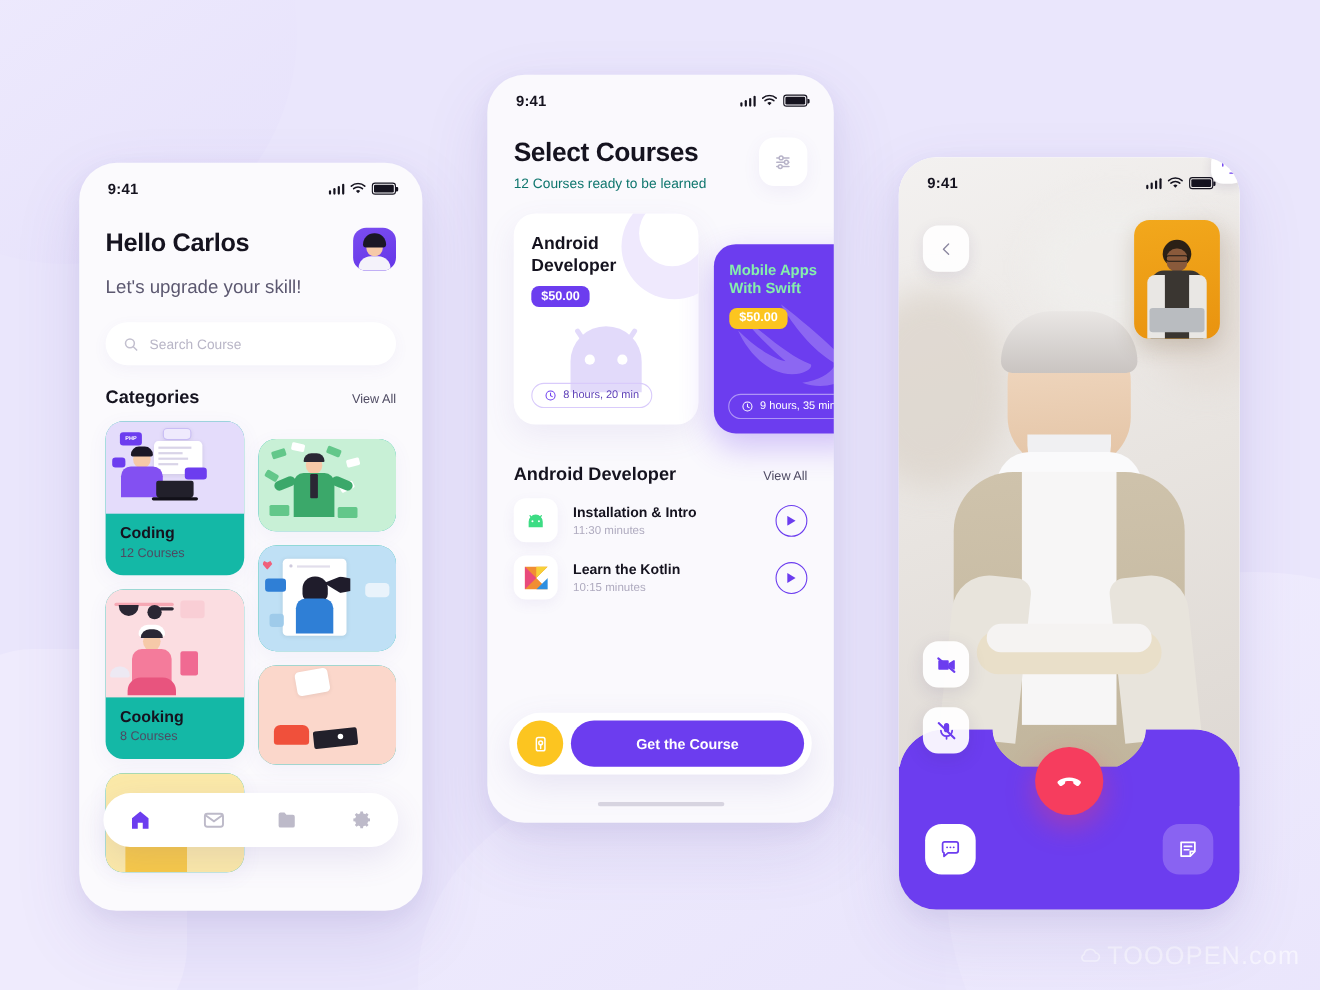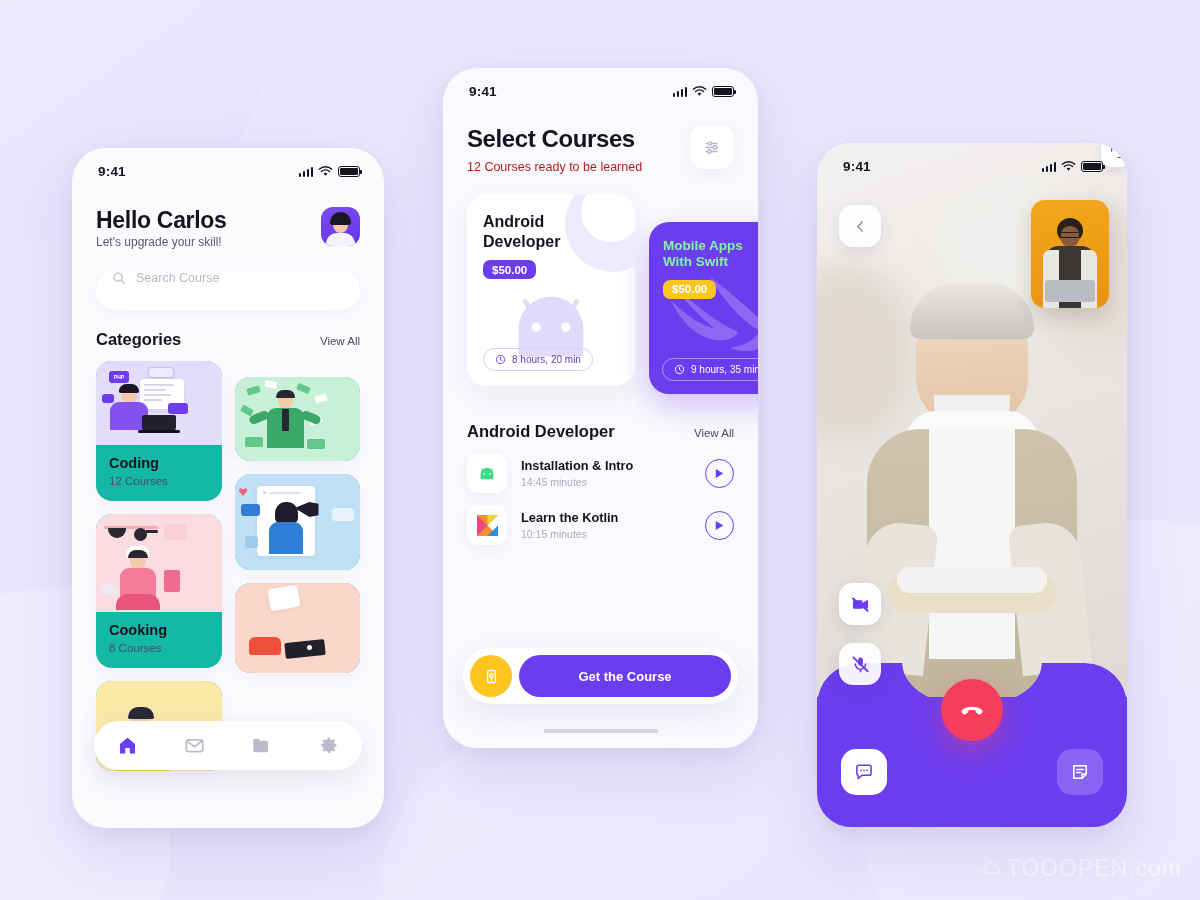--- a/index.html
+++ b/index.html
@@ -55,33 +55,33 @@
   .sig i { display:block; width: 2.5px; background:#15131F; border-radius:1px; }
   .sig i:nth-child(1){height:4px}.sig i:nth-child(2){height:6px}
   .sig i:nth-child(3){height:8px}.sig i:nth-child(4){height:10px}
   .batt { width: 22px; height: 11px; border: 1.4px solid #15131F; border-radius: 3px; padding:1.4px; position:relative;}
   .batt span { display:block; height:100%; background:#15131F; border-radius:1.2px; }
   .batt:after{content:"";position:absolute;right:-3.2px;top:3px;width:1.8px;height:4px;background:#15131F;border-radius:0 1px 1px 0;}
 
   
   .home-head { padding: 28px 24px 0 24px; display:flex; justify-content:space-between; align-items:flex-start;}
   .greet-title { font-size: 23px; font-weight: bold; color:#15131F; letter-spacing:-0.3px;}
-  .greet-sub { font-size: 12px; color:#5C5870; margin-top:1px; }
+  .greet-sub { font-size: 17px; color:#5C5870; margin-top:17px; }
   .avatar {
     width: 39px; height: 39px; border-radius: 12px;
     background: linear-gradient(160deg,#7B4DF0,#6435E8);
     position: relative; overflow:hidden; flex:none;
   }
   .av-hair{position:absolute;left:9px;top:5px;width:21px;height:13px;background:#1B1726;border-radius:11px 11px 3px 3px;}
   .av-face{position:absolute;left:12px;top:9px;width:15px;height:17px;background:#F6C9A8;border-radius:7px 7px 8px 8px;}
   .av-body{position:absolute;left:5px;bottom:0;width:29px;height:13px;background:#F4F2FA;border-radius:11px 11px 0 0;}
 
   .searchbar {
     margin: 22px 24px 0 24px; height: 39px; background:#fff; border-radius: 20px;
-    display:flex; gap:10px; padding: 0 16px;
+    display:flex; align-items:center; gap:10px; padding: 0 16px;
     box-shadow: 0 4px 14px rgba(110,90,180,0.055);
   }
   .search-ph { font-size: 12.5px; color:#B9B6C7; }
 
   .sec-head {
     display:flex; justify-content:space-between; align-items:baseline;
     padding: 20px 24px 0 24px;
   }
   .sec-title{font-size:16.5px;font-weight:bold;color:#15131F;}
   .sec-link{font-size:11.5px;color:#4E4A62;}
@@ -110,21 +110,21 @@
     position:absolute; left:22px; right:22px; bottom: 58px; height:49px;
     background:#fff; border-radius:26px; display:flex; align-items:center;
     justify-content:space-around;
     box-shadow: 0 10px 30px rgba(110,90,180,0.14);
   }
   .nav-ico { width:22px; height:22px; display:flex; align-items:center; justify-content:center; }
 
   
   .c-head { padding: 26px 24px 0 24px; display:flex; justify-content:space-between; align-items:flex-start;}
   .c-title { font-size: 24px; font-weight:bold; color:#15131F; letter-spacing:-0.4px;}
-  .c-sub { font-size: 12.5px; color:#b91c1c; margin-top:7px;}
+  .c-sub { font-size: 12.5px; color:#0f766e; margin-top:7px;}
   .filter-btn {
     width: 44px; height: 44px; background:#fff; border-radius:14px; flex:none;
     display:flex;align-items:center;justify-content:center;
     box-shadow: 0 5px 16px rgba(110,90,180,0.07);
   }
 
   .course-row { display:flex; gap:14px; padding: 20px 0 0 24px; }
   .course-card { border-radius: 20px; position:relative; overflow:hidden; flex:none; }
   .cc-white { width: 168px; height: 192px; background:#fff; box-shadow: 0 10px 28px rgba(110,90,180,0.09);}
   .cc-purple{ width: 140px; height: 172px; background:#6C3DEF; margin-top:28px; box-shadow: 0 12px 30px rgba(108,61,239,0.30);}
@@ -491,21 +491,21 @@
     <span class="l-ico">
       <svg width="22" height="15" viewBox="0 0 120 80" fill="#3DDC84">
         <path d="M25 44a35 35 0 0 1 70 0v28H25V44z"></path>
         <circle cx="44" cy="42" r="5" fill="#fff"></circle>
           <circle cx="76" cy="42" r="5" fill="#fff"></circle>
         <path d="M32 14l8 12M88 14l-8 12" stroke="#3DDC84" stroke-width="6" stroke-linecap="round"></path>
       </svg>
     </span>
     <span class="l-txt">
       <span class="l-name" style="display:block">Installation &amp; Intro</span>
-      <span class="l-time" style="display:block">14:45 minutes</span>
+      <span class="l-time" style="display:block">11:30 minutes</span>
     </span>
     <span class="l-play">
       <svg width="9" height="9" viewBox="0 0 10 12" fill="#6C3DEF">
           <path d="M0 0l10 6L0 12z"></path>
         </svg>
     </span>
   </div>
 
   <div class="lesson">
     <span class="l-ico">

